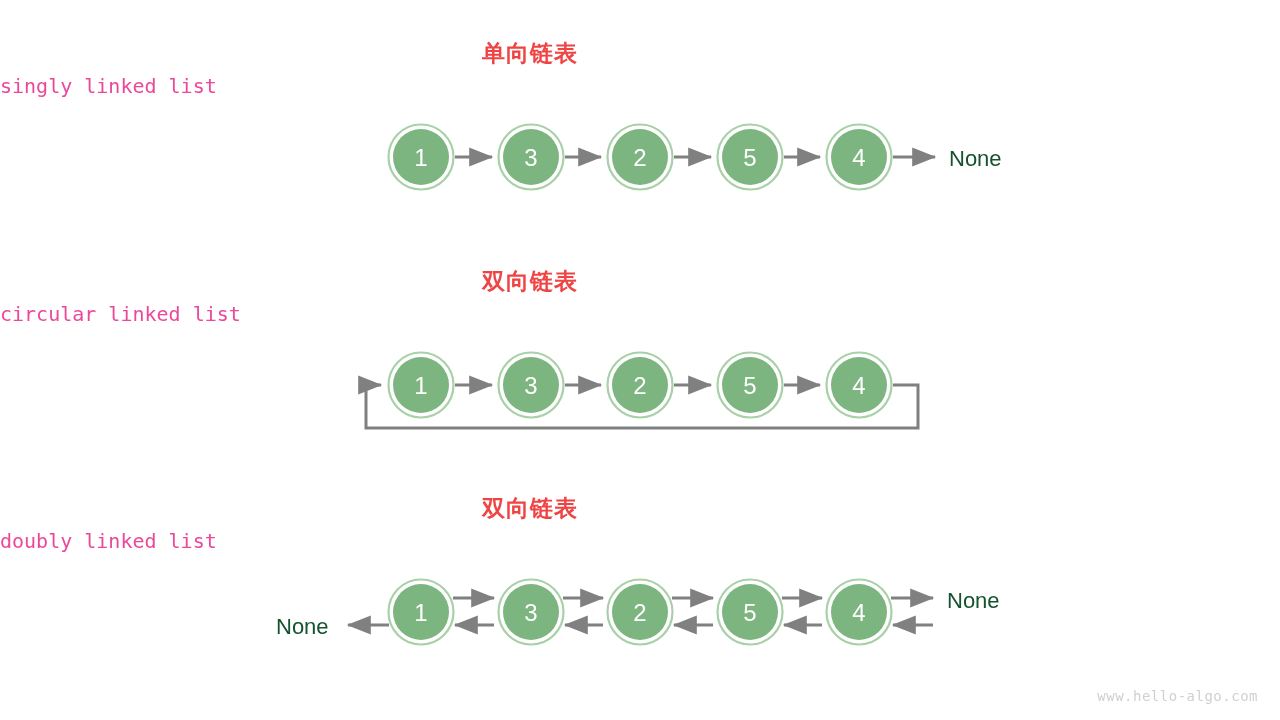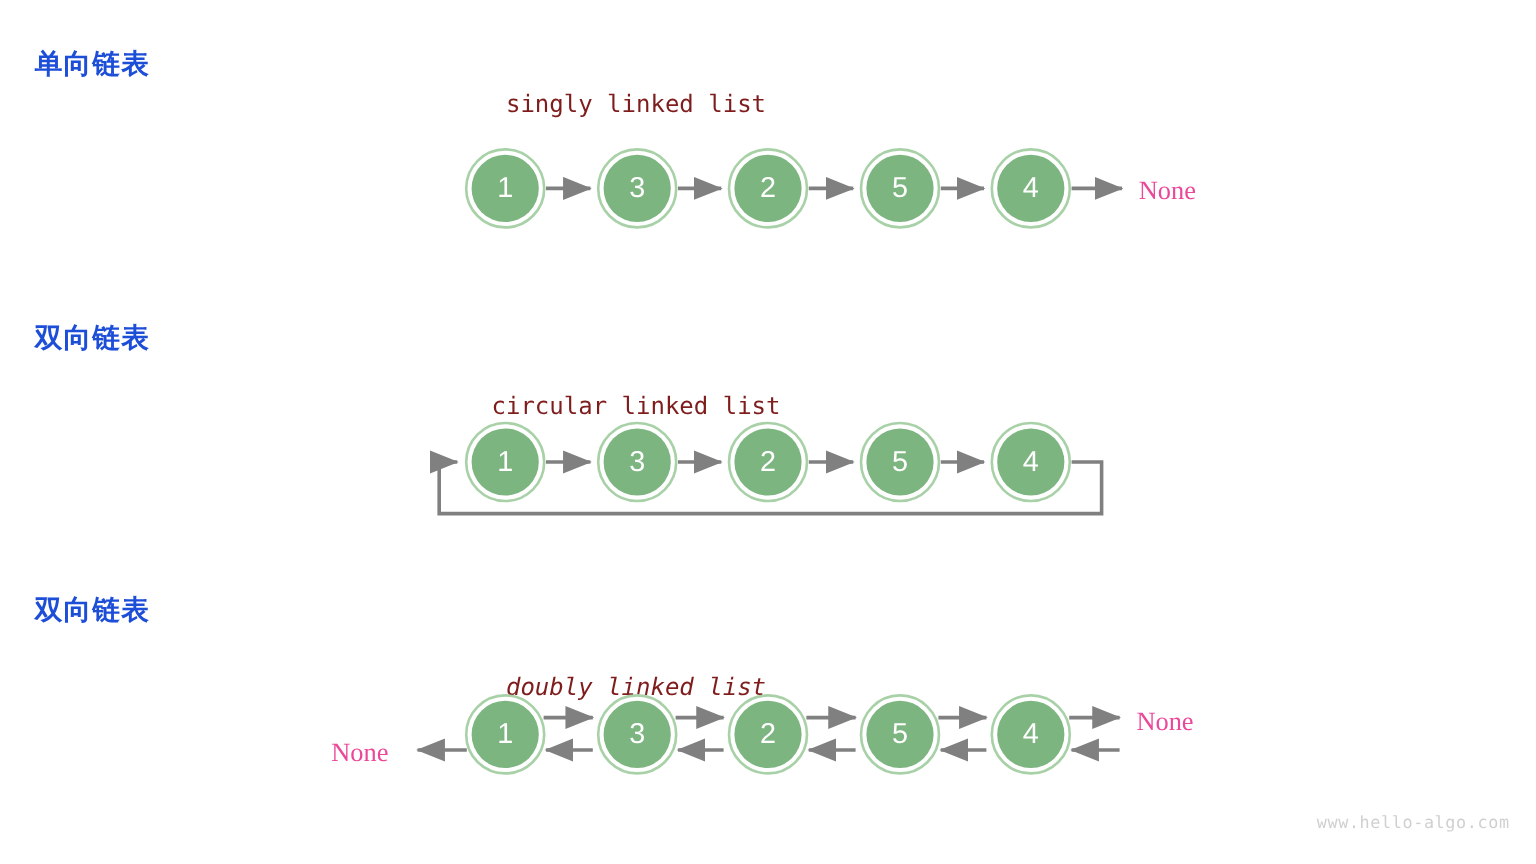--- a/index.html
+++ b/index.html
@@ -17,54 +17,53 @@
   }
   .section {
     position: absolute;
     left: 0;
     width: 1280px;
   }
   .title-cn {
     position: absolute;
     left: 0;
     width: 1060px;
-    text-align: left;
+    text-align: center;
     font-family: "Liberation Sans", sans-serif;
     font-weight: bold;
     font-size: 23px;
-    color: #1d4ed8;
+    color: #ef4444;
     letter-spacing: 1px;
-    padding-left: 29px;
   }
   .title-en {
     position: absolute;
     left: 0;
     width: 1060px;
-    text-align: center;
+    text-align: left;
     font-family: "DejaVu Sans Mono", monospace;
     font-size: 20px;
-    color: #7f1d1d;
+    color: #ec4899;
     letter-spacing: 0px;
   }
   .svg-layer {
     position: absolute;
     left: 0;
     top: 0;
   }
   .none-label {
     position: absolute;
-    font-family: Liberation Serif, serif;
+    font-family: Liberation Sans, sans-serif;
     font-size: 22px;
-    color: #ec4899;
+    color: #14532d;
     white-space: nowrap;
   }
   .watermark {
     position: absolute;
     right: 22px;
-    bottom: 26px;
+    bottom: 16px;
     font-family: "DejaVu Sans Mono", monospace;
     font-size: 14px;
     color: #d0d0d0;
     letter-spacing: 0.5px;
   }
   .node-text {
     font-family: "Liberation Sans", sans-serif;
     font-size: 24px;
     fill: #ffffff;
   }
@@ -118,21 +117,21 @@
         <circle cx="859" cy="157" r="28" fill="#7cb57f"></circle>
         <text class="node-text" x="859" y="157" text-anchor="middle" dominant-baseline="central">4</text>
       </g>
     </svg>
 
     <div class="none-label" style="left:949px; top:146px;">None</div>
   </div>
 
   <div class="section">
     <div class="title-cn" style="top:266px;">双向链表</div>
-    <div class="title-en" style="top:302px;margin-top:24px;">circular linked list</div>
+    <div class="title-en" style="top:302px;">circular linked list</div>
 
     <svg class="svg-layer" width="1280" height="720" style="top:0;left:0;pointer-events:none;">
 
       <g>
         <path d="M 893 385 L 918 385 L 918 428 L 366 428 L 366 385 L 381 385" fill="none" stroke="#808080" stroke-width="3" marker-end="url(#ah)"></path>
       </g>
 
       <g>
         <line x1="455" y1="385" x2="492" y2="385" stroke="#808080" stroke-width="3" marker-end="url(#ah)"></line>
         <line x1="565" y1="385" x2="601" y2="385" stroke="#808080" stroke-width="3" marker-end="url(#ah)"></line>
@@ -163,21 +162,21 @@
       <g>
         <circle cx="859" cy="385" r="32.5" fill="none" stroke="#a8d1a8" stroke-width="2.2"></circle>
         <circle cx="859" cy="385" r="28" fill="#7cb57f"></circle>
         <text class="node-text" x="859" y="385" text-anchor="middle" dominant-baseline="central">4</text>
       </g>
     </svg>
   </div>
 
   <div class="section">
     <div class="title-cn" style="top:493px;font-family:Liberation Serif, serif;">双向链表</div>
-    <div class="title-en" style="top:560px;font-style:italic;">doubly linked list</div>
+    <div class="title-en" style="top:529px;">doubly linked list</div>
 
     <svg class="svg-layer" width="1280" height="720" style="top:0;left:0;pointer-events:none;">
 
       <g>
         <line x1="453" y1="598" x2="494" y2="598" stroke="#808080" stroke-width="3" marker-end="url(#ah)"></line>
         <line x1="563" y1="598" x2="603" y2="598" stroke="#808080" stroke-width="3" marker-end="url(#ah)"></line>
         <line x1="672" y1="598" x2="713" y2="598" stroke="#808080" stroke-width="3" marker-end="url(#ah)"></line>
         <line x1="782" y1="598" x2="822" y2="598" stroke="#808080" stroke-width="3" marker-end="url(#ah)"></line>
         <line x1="891" y1="598" x2="933" y2="598" stroke="#808080" stroke-width="3" marker-end="url(#ah)"></line>
       </g>

